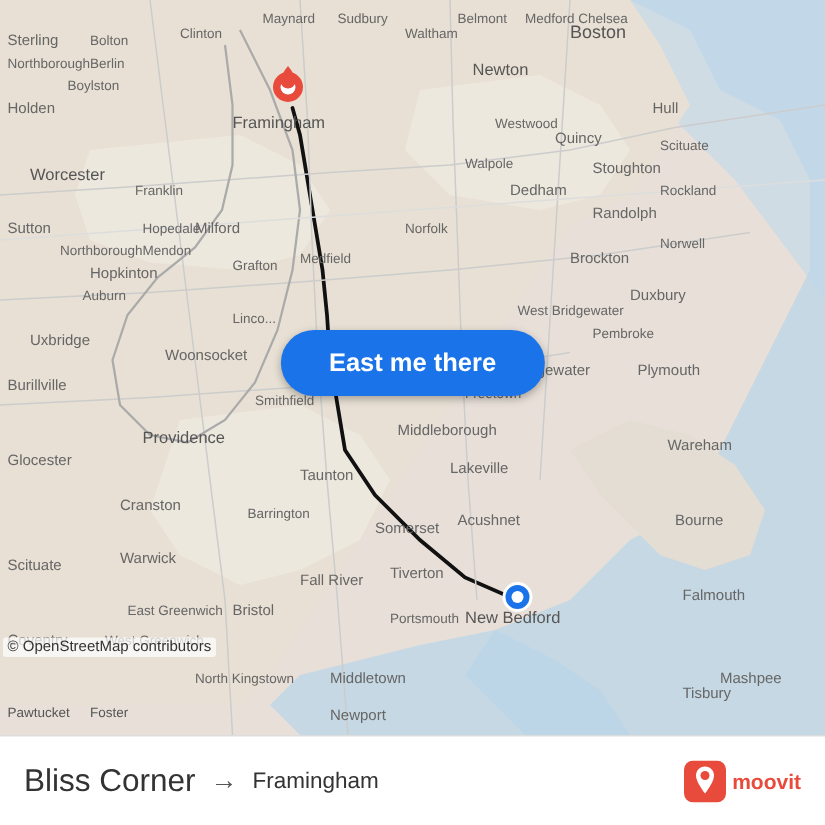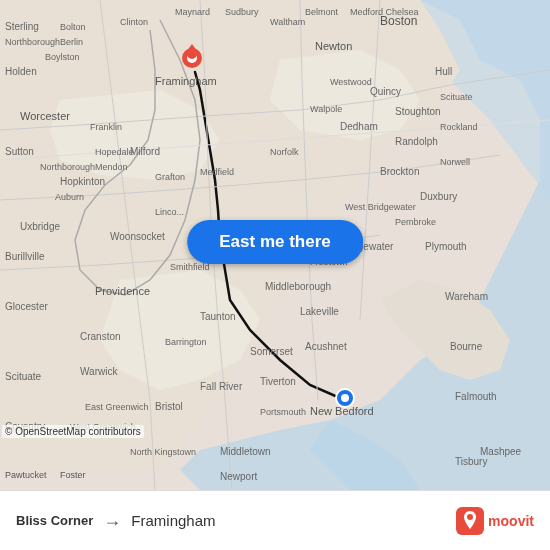--- a/index.html
+++ b/index.html
@@ -68,23 +68,23 @@
       height: 60px;
       background: white;
       display: flex;
       align-items: center;
       padding: 0 16px;
       border-top: 1px solid #ddd;
       z-index: 10;
     }
 
     #origin-text {
-      font-size: 13px;
+      font-size: 21px;
       color: #333;
-      font-weight: 700;
+      font-weight: 400;
     }
 
     #arrow-icon {
       margin: 0 10px;
       font-size: 18px;
       color: #555;
     }
 
     #destination-text {
       font-size: 15px;

